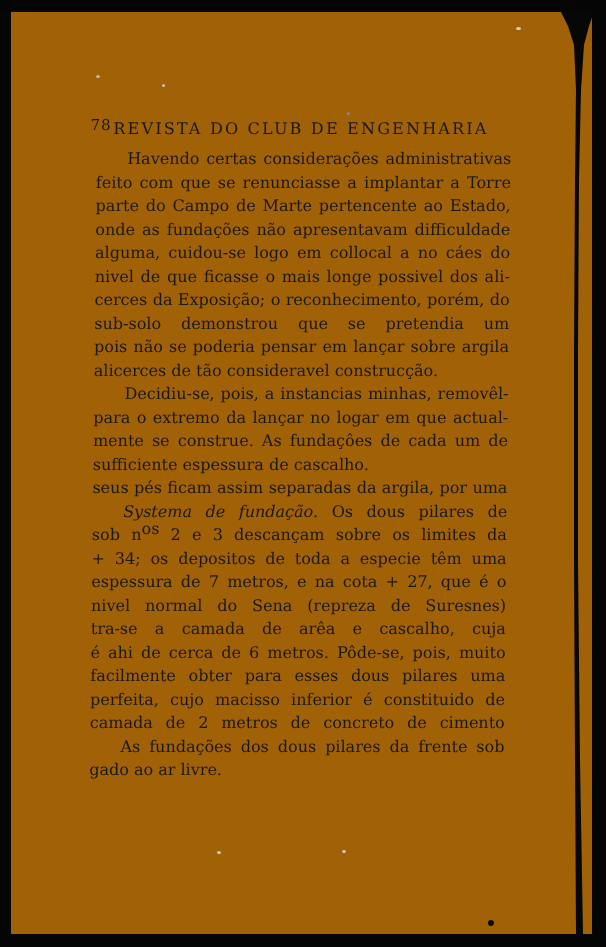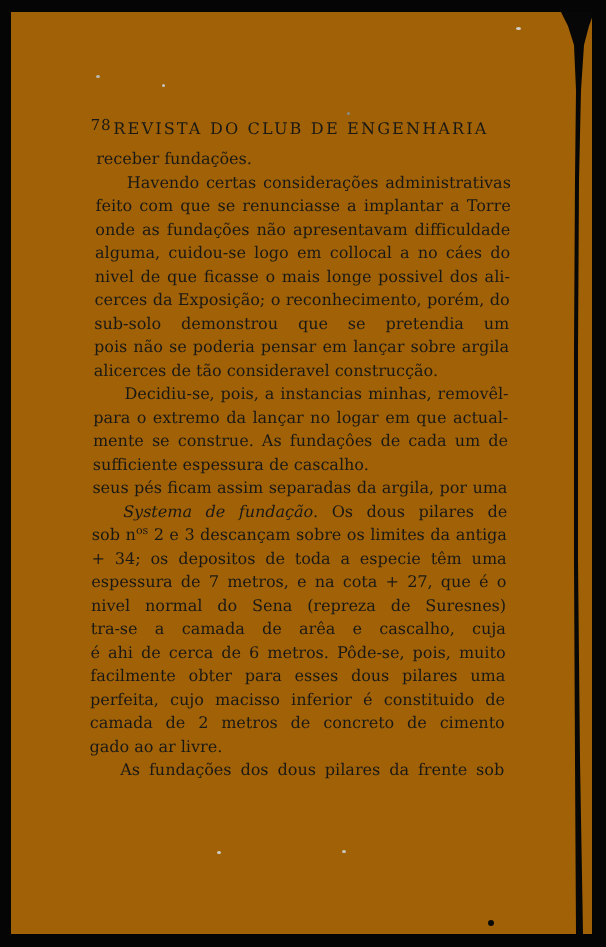--- a/index.html
+++ b/index.html
@@ -25,21 +25,21 @@
   .pageno{position:absolute;left:0;top:2px;font-size:15px;letter-spacing:1px;}
   .jtitle{position:absolute;left:0;right:0;top:5px;text-align:center;
     font-size:16px;letter-spacing:2.2px;white-space:nowrap;}
   .bodytxt{position:absolute;left:98px;top:147px;width:415px;}
   .ln{height:23.5px;line-height:23.5px;font-size:16px;overflow:hidden;
       white-space:normal;}
   .j{text-align:justify;text-align-last:justify;}
   .last{text-align:left;}
   .ind{padding-left:31px;}
   .it{font-style:italic;}
-  sup{font-size:11px;line-height:0;}
+  sup{font-size:16px;line-height:0;}
   .speck{position:absolute;border-radius:50%;}
   .dot{left:488px;top:920px;width:6px;height:6px;background:#0a0a0a;}
   .s1{left:96px;top:75px;width:4px;height:3px;background:#b9b9b4;}
   .s2{left:162px;top:84px;width:3px;height:3px;background:#c4c4bf;}
   .s3{left:516px;top:27px;width:5px;height:3px;background:#d2d2cd;}
   .s4{left:347px;top:112px;width:3px;height:3px;background:#8a8a85;}
   .s5{left:217px;top:851px;width:4px;height:3px;background:#cfcfca;}
   .s6{left:342px;top:850px;width:4px;height:3px;background:#c9c9c4;}
 </style>
 </head>
@@ -49,24 +49,24 @@
 
   <div class="content">
 
     <div class="hdr">
       <span class="pageno">78</span>
       <span class="jtitle">REVISTA DO CLUB DE ENGENHARIA</span>
     </div>
 
     <section class="bodytxt">
 
-      <div class="ln last">receber fundações.</div>
 
       <div class="ln j ind">Havendo certas considerações administrativas</div>
       <div class="ln j">feito com que se renunciasse a implantar a Torre na</div>
+      <div class="ln j">parte do Campo de Marte pertencente ao Estado,</div>
       <div class="ln j">onde as fundações não apresentavam difficuldade</div>
       <div class="ln j">alguma, cuidou-se logo em collocal a no cáes do Sena,</div>
       <div class="ln j">nivel de que ficasse o mais longe possivel dos ali-</div>
       <div class="ln j">cerces da Exposição; o reconhecimento, porém, do</div>
       <div class="ln j">sub-solo demonstrou que se pretendia um impossivel,</div>
       <div class="ln j">pois não se poderia pensar em lançar sobre argila os</div>
       <div class="ln last">alicerces de tão consideravel construcção.</div>
 
       <div class="ln j ind">Decidiu-se, pois, a instancias minhas, removêl-a</div>
       <div class="ln j">para o extremo da lançar no logar em que actual-</div>
@@ -82,23 +82,23 @@
         <span>2 e 3 descançam sobre os limites da antiga</span>
       </div>
       <div class="ln j">+ 34; os depositos de toda a especie têm uma</div>
       <div class="ln j">espessura de 7 metros, e na cota + 27, que é o</div>
       <div class="ln j">nivel normal do Sena (repreza de Suresnes) encon-</div>
       <div class="ln j">tra-se a camada de arêa e cascalho, cuja espessura</div>
       <div class="ln j">é ahi de cerca de 6 metros. Pôde-se, pois, muito</div>
       <div class="ln j">facilmente obter para esses dous pilares uma fundação</div>
       <div class="ln j">perfeita, cujo macisso inferior é constituido de uma</div>
       <div class="ln j">camada de 2 metros de concreto de cimento empre-</div>
+      <div class="ln j ind">As fundações dos dous pilares da frente sob</div>
+
       <div class="ln last">gado ao ar livre.</div>
-
-      <div class="ln j ind">As fundações dos dous pilares da frente sob</div>
     </section>
 
   </div>
 
   <span class="speck s1"></span>
   <span class="speck s2"></span>
   <span class="speck s3"></span>
   <span class="speck s4"></span>
   <span class="speck s5"></span>
   <span class="speck s6"></span>

